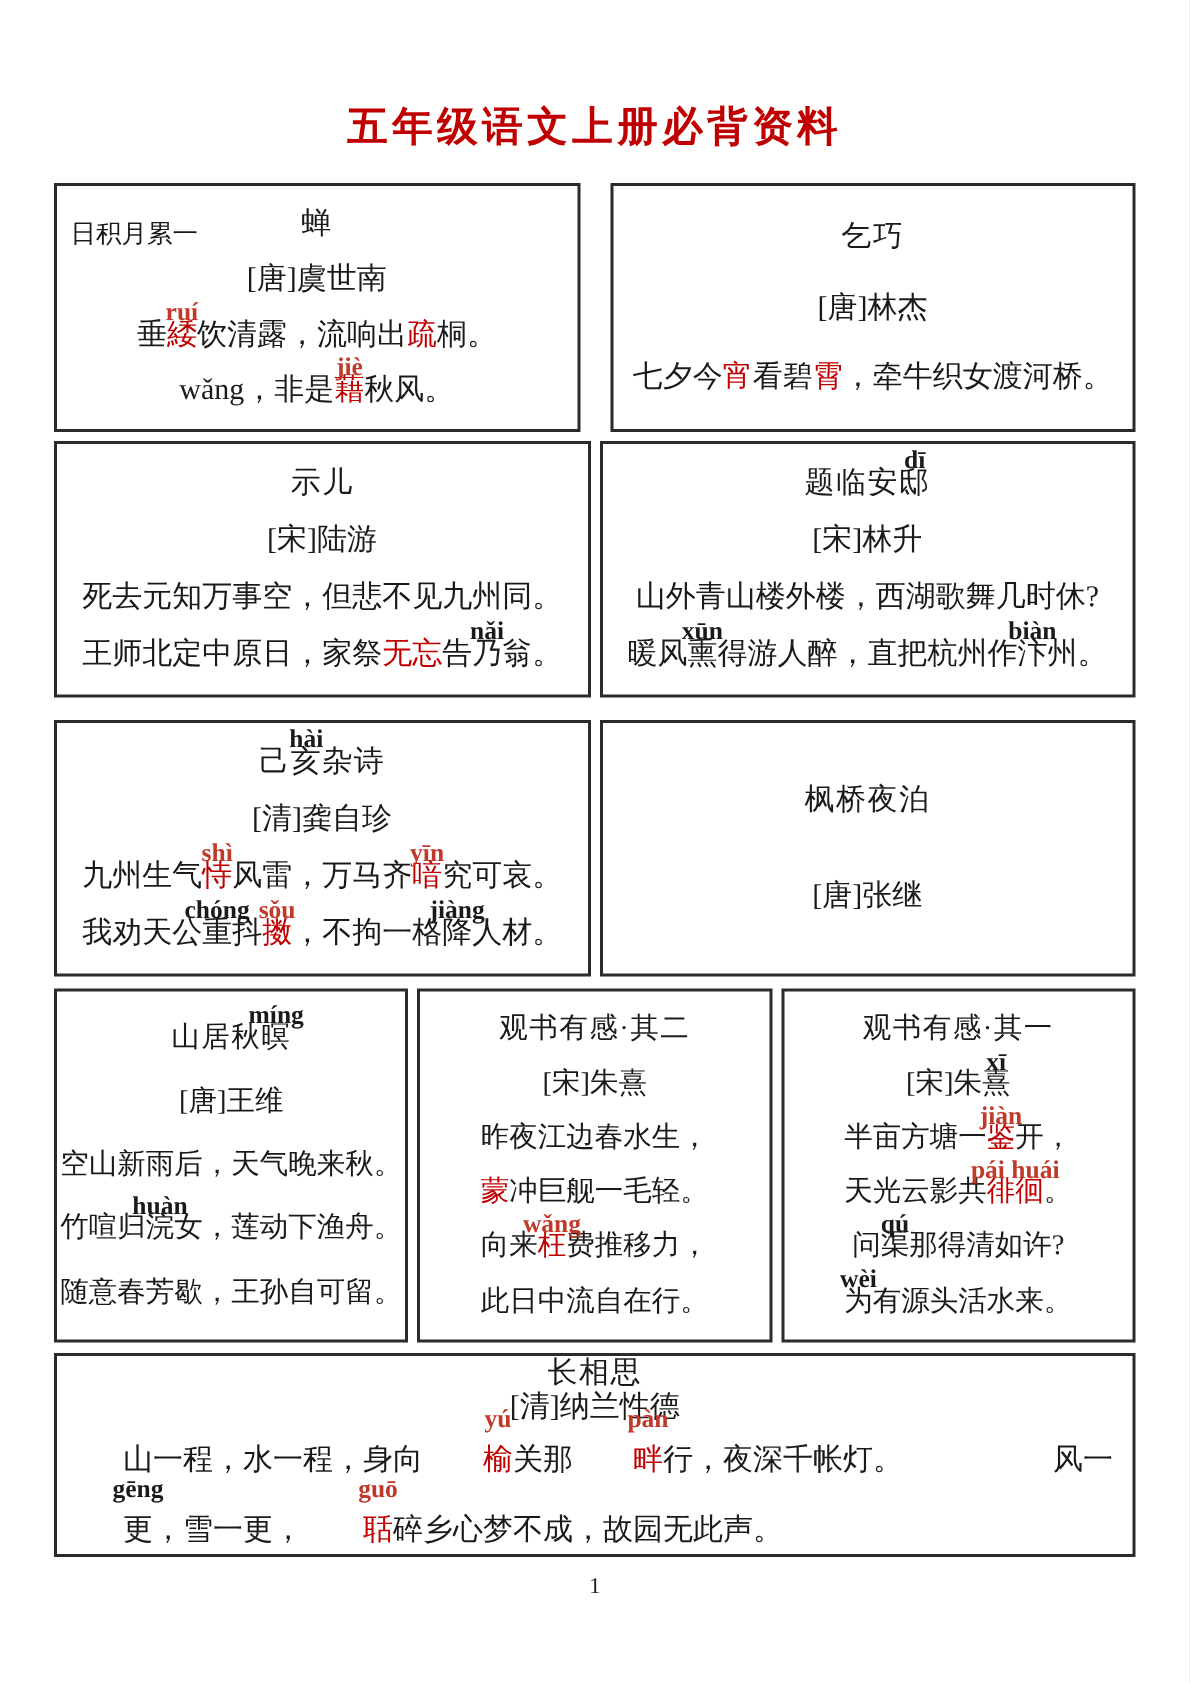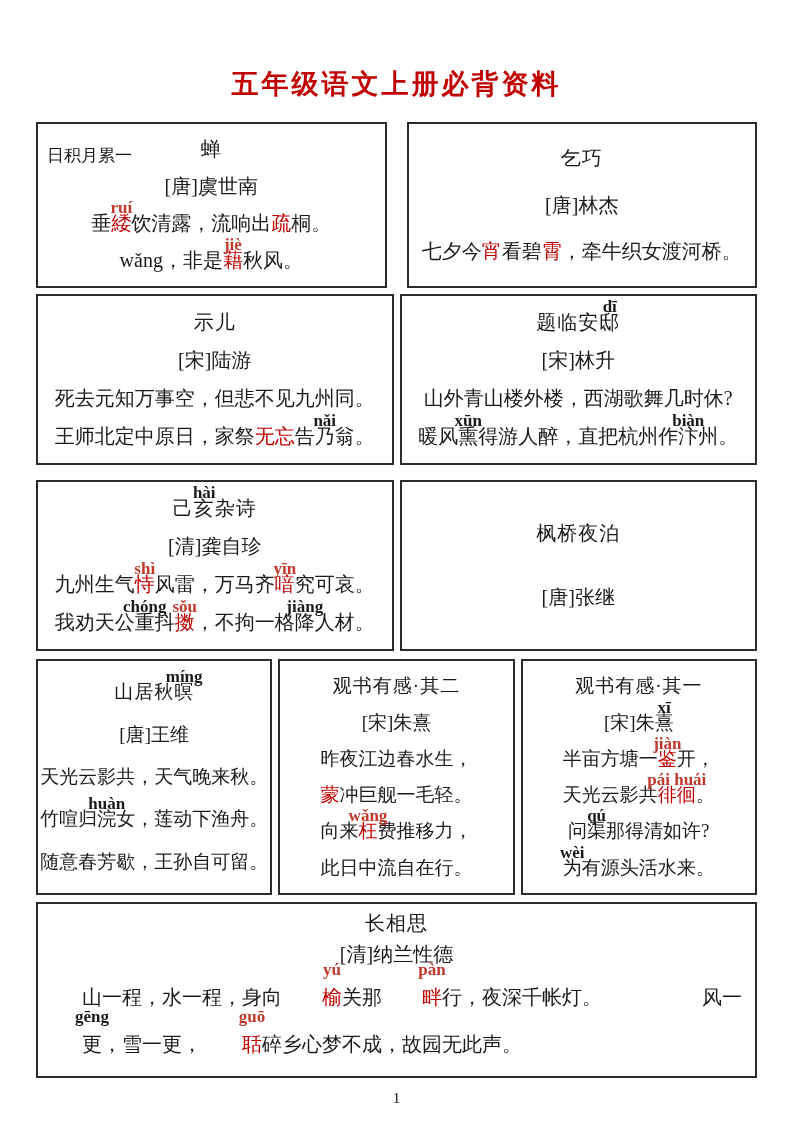--- a/index.html
+++ b/index.html
@@ -13,21 +13,21 @@
     margin:0;padding-top:66px;text-align:center;
     font-size:27px;font-weight:bold;letter-spacing:3px;
     color:#c00000;
   }
   .grid{margin:20px 36px 0 36px;}
   .row{display:flex;gap:6px;}
   .r1{height:166px;margin-bottom:6px;gap:20px;}
   .r2{height:171px;margin-bottom:15px;}
   .r3{height:171px;margin-bottom:8px;}
   .r4{height:236px;margin-bottom:7px;}
-  .r5{height:176px;}
+  .r5{height:136px;}
   .poem-box{
     flex:1;border:2px solid #2b2b2b;box-sizing:border-box;
     display:flex;flex-direction:column;align-items:center;
     justify-content:space-evenly;position:relative;
     font-size:20px;line-height:1.15;
   }
   .r4 .poem-box{font-size:19px;}
   .corner-label{
     position:absolute;left:9px;top:22px;font-size:17px;color:#1a1a1a;
   }
@@ -95,21 +95,21 @@
         </div>
       <div class="poem-box">
           <div class="bt"><span class="">枫桥夜泊</span></div>
           <div class="ba"><span class="">[唐]张继</span></div>
         </div>
     </div>
     <div class="row r4">
       <div class="poem-box">
           <div class="bt"><span class="">山居秋</span><span class="pyw"><span class="py">míng</span><span>暝</span></span></div>
           <div class="ba"><span class="">[唐]王维</span></div>
-          <div class="bl"><span class="">天光云影共，天气晚来秋。</span></div>
+          <div class="bl"><span class="">空山新雨后，天气晚来秋。</span></div>
           <div class="bl"><span class="">竹喧归</span><span class="pyw"><span class="py">huàn</span><span>浣</span></span><span class="">女，莲动下渔舟。</span></div>
           <div class="bl"><span class="">随意春芳歇，王孙自可留。</span></div>
         </div>
       <div class="poem-box">
           <div class="bt"><span class="">观书有感·其二</span></div>
           <div class="ba"><span class="">[宋]朱熹</span></div>
           <div class="bl"><span class="">昨夜江边春水生，</span></div>
           <div class="bl"><span class="red">蒙</span><span class="">冲巨舰一毛轻。</span></div>
           <div class="bl"><span class="">向来</span><span class="pyw red"><span class="py red">wǎng</span><span>枉</span></span><span class="">费推移力，</span></div>
           <div class="bl"><span class="">此日中流自在行。</span></div>

